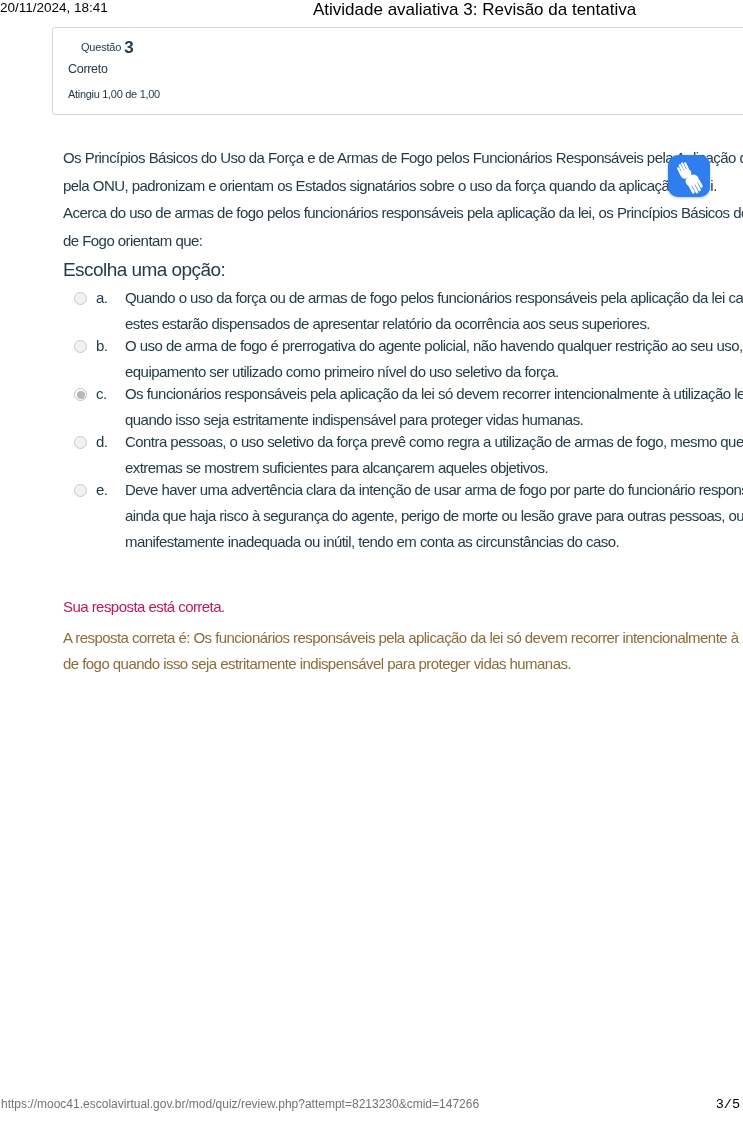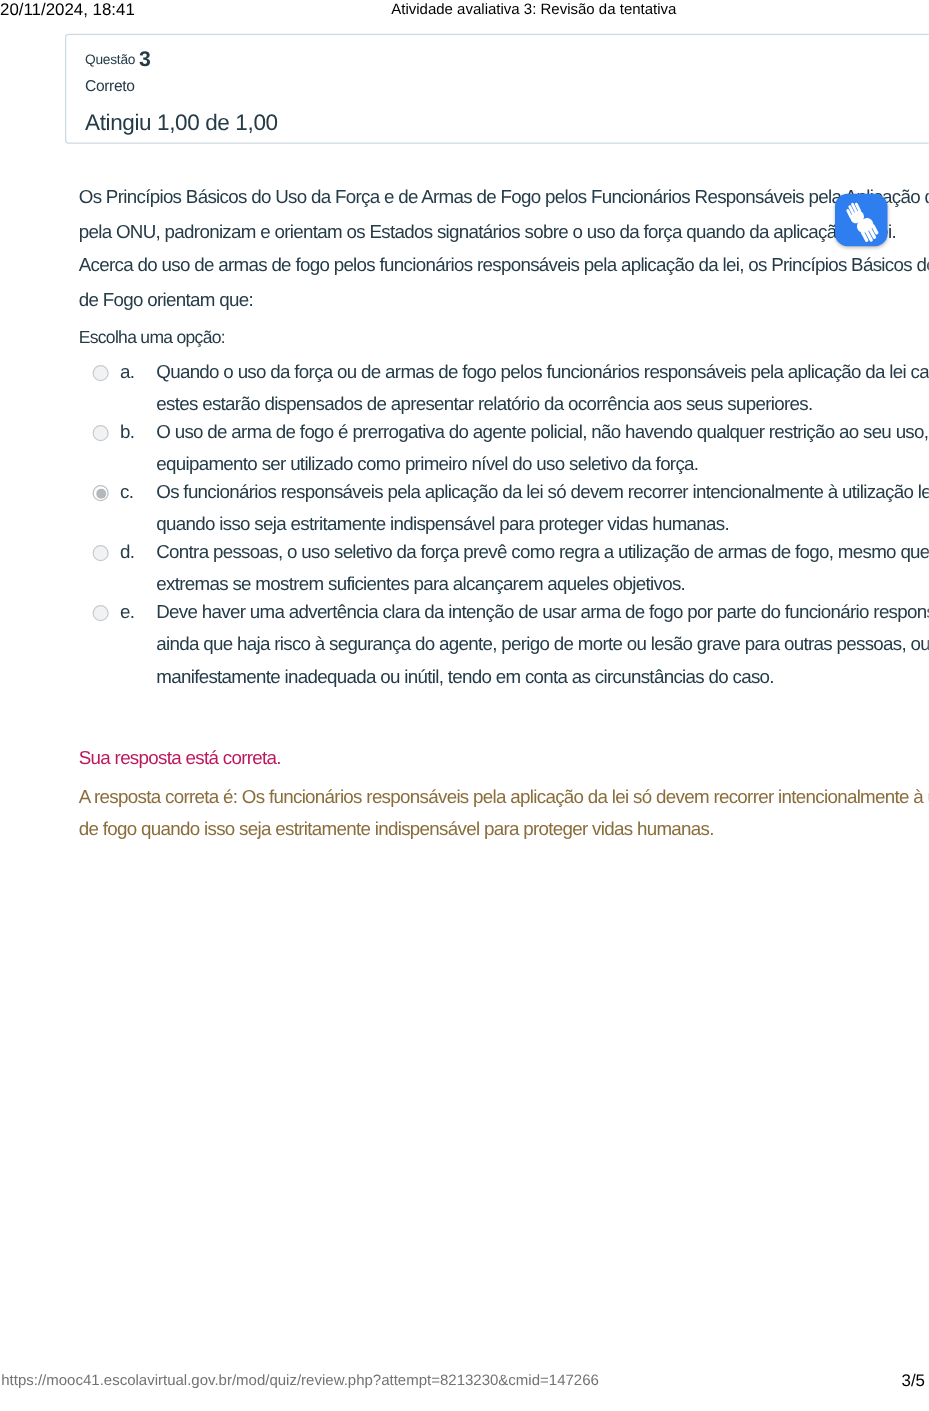--- a/index.html
+++ b/index.html
@@ -1,39 +1,39 @@
 <!DOCTYPE html>
 <html><head>
 <meta charset="utf-8">
 <style>
   * { margin:0; padding:0; box-sizing:border-box; }
   html,body { width:743px; height:1129px; overflow:hidden; background:#ffffff; }
   body { position:relative; font-family:"Liberation Sans", sans-serif; }
 
   
   .ph-date   { position:absolute; left:0px;  top:0px;  font-size:13.5px; color:#000; white-space:nowrap;text-align:center; }
-  .ph-title  { position:absolute; left:313px; top:0px; font-size:12px; color:#000; white-space:nowrap; }
+  .ph-title  { position:absolute; left:313px; top:0px; font-size:17px; color:#000; white-space:nowrap; }
   .pf-url    { position:absolute; left:1px;  top:1097px; font-size:12px; color:#737373; white-space:nowrap; }
-  .pf-page   { position:absolute; right:3px; top:1097px; font-size:13.5px; color:#000; white-space:nowrap; }
+  .pf-page   { position:absolute; right:3px; top:1097px; font-size:13.5px; color:#000; white-space:nowrap;font-family:Liberation Mono, monospace; }
 
   
   .info-box { position:absolute; left:52px; top:27px; width:826px; height:88px;
               border:1px solid #cdd9e0; border-radius:3px; background:#fff; color:#253c48; }
-  .qlabel   { position:absolute; left:15px; top:10px; font-size:11px; letter-spacing:-0.2px; }
+  .qlabel   { position:absolute; left:28px; top:10px; font-size:11px; letter-spacing:-0.2px; }
   .qnumber  { font-size:17px; font-weight:bold; letter-spacing:0; margin-left:3px; vertical-align:-2px; }
   .qstatus  { position:absolute; left:15px; top:34px; font-size:12.5px; letter-spacing:-0.3px; }
-  .qgrade   { position:absolute; left:15px; top:60px; font-size:18px; letter-spacing:-0.3px;text-align:center; }
+  .qgrade   { position:absolute; left:15px; top:60px; font-size:11px; letter-spacing:-0.3px;text-align:center; }
 
   
   .qtext { position:absolute; left:63px; top:144px; width:900px; color:#253c48; }
   .qtext .line, .opt-lines .line, .fb-lines .line {
         white-space:nowrap; overflow:visible; font-size:15px; letter-spacing:-0.55px; }
   .qtext .line { line-height:27.5px; }
 
-  .choose { position:absolute; left:63px; top:256px; font-size:14px; letter-spacing:-0.55px;
+  .choose { position:absolute; left:63px; top:256px; font-size:19px; letter-spacing:-0.55px;
             line-height:27px; color:#253c48; }
 
   .options { position:absolute; left:63px; top:285px; width:900px; color:#253c48; }
   .option  { display:flex; align-items:flex-start; }
   .option + .option { margin-top:-4px; }
   .radio { flex:0 0 13px; width:13px; height:13px; border-radius:50%;
            border:1.5px solid #c7cbcf; background:#f1f2f3; margin:7px 0 0 11px; position:relative; }
   .radio.selected { border-color:#bcc0c4; background:#fff; }
   .radio.selected::after { content:""; position:absolute; inset:1.5px; border-radius:50%; background:#b4b8bb; }
   .opt-letter { flex:0 0 29px; margin-left:9px; font-size:15px; letter-spacing:-0.55px; line-height:26px; }

